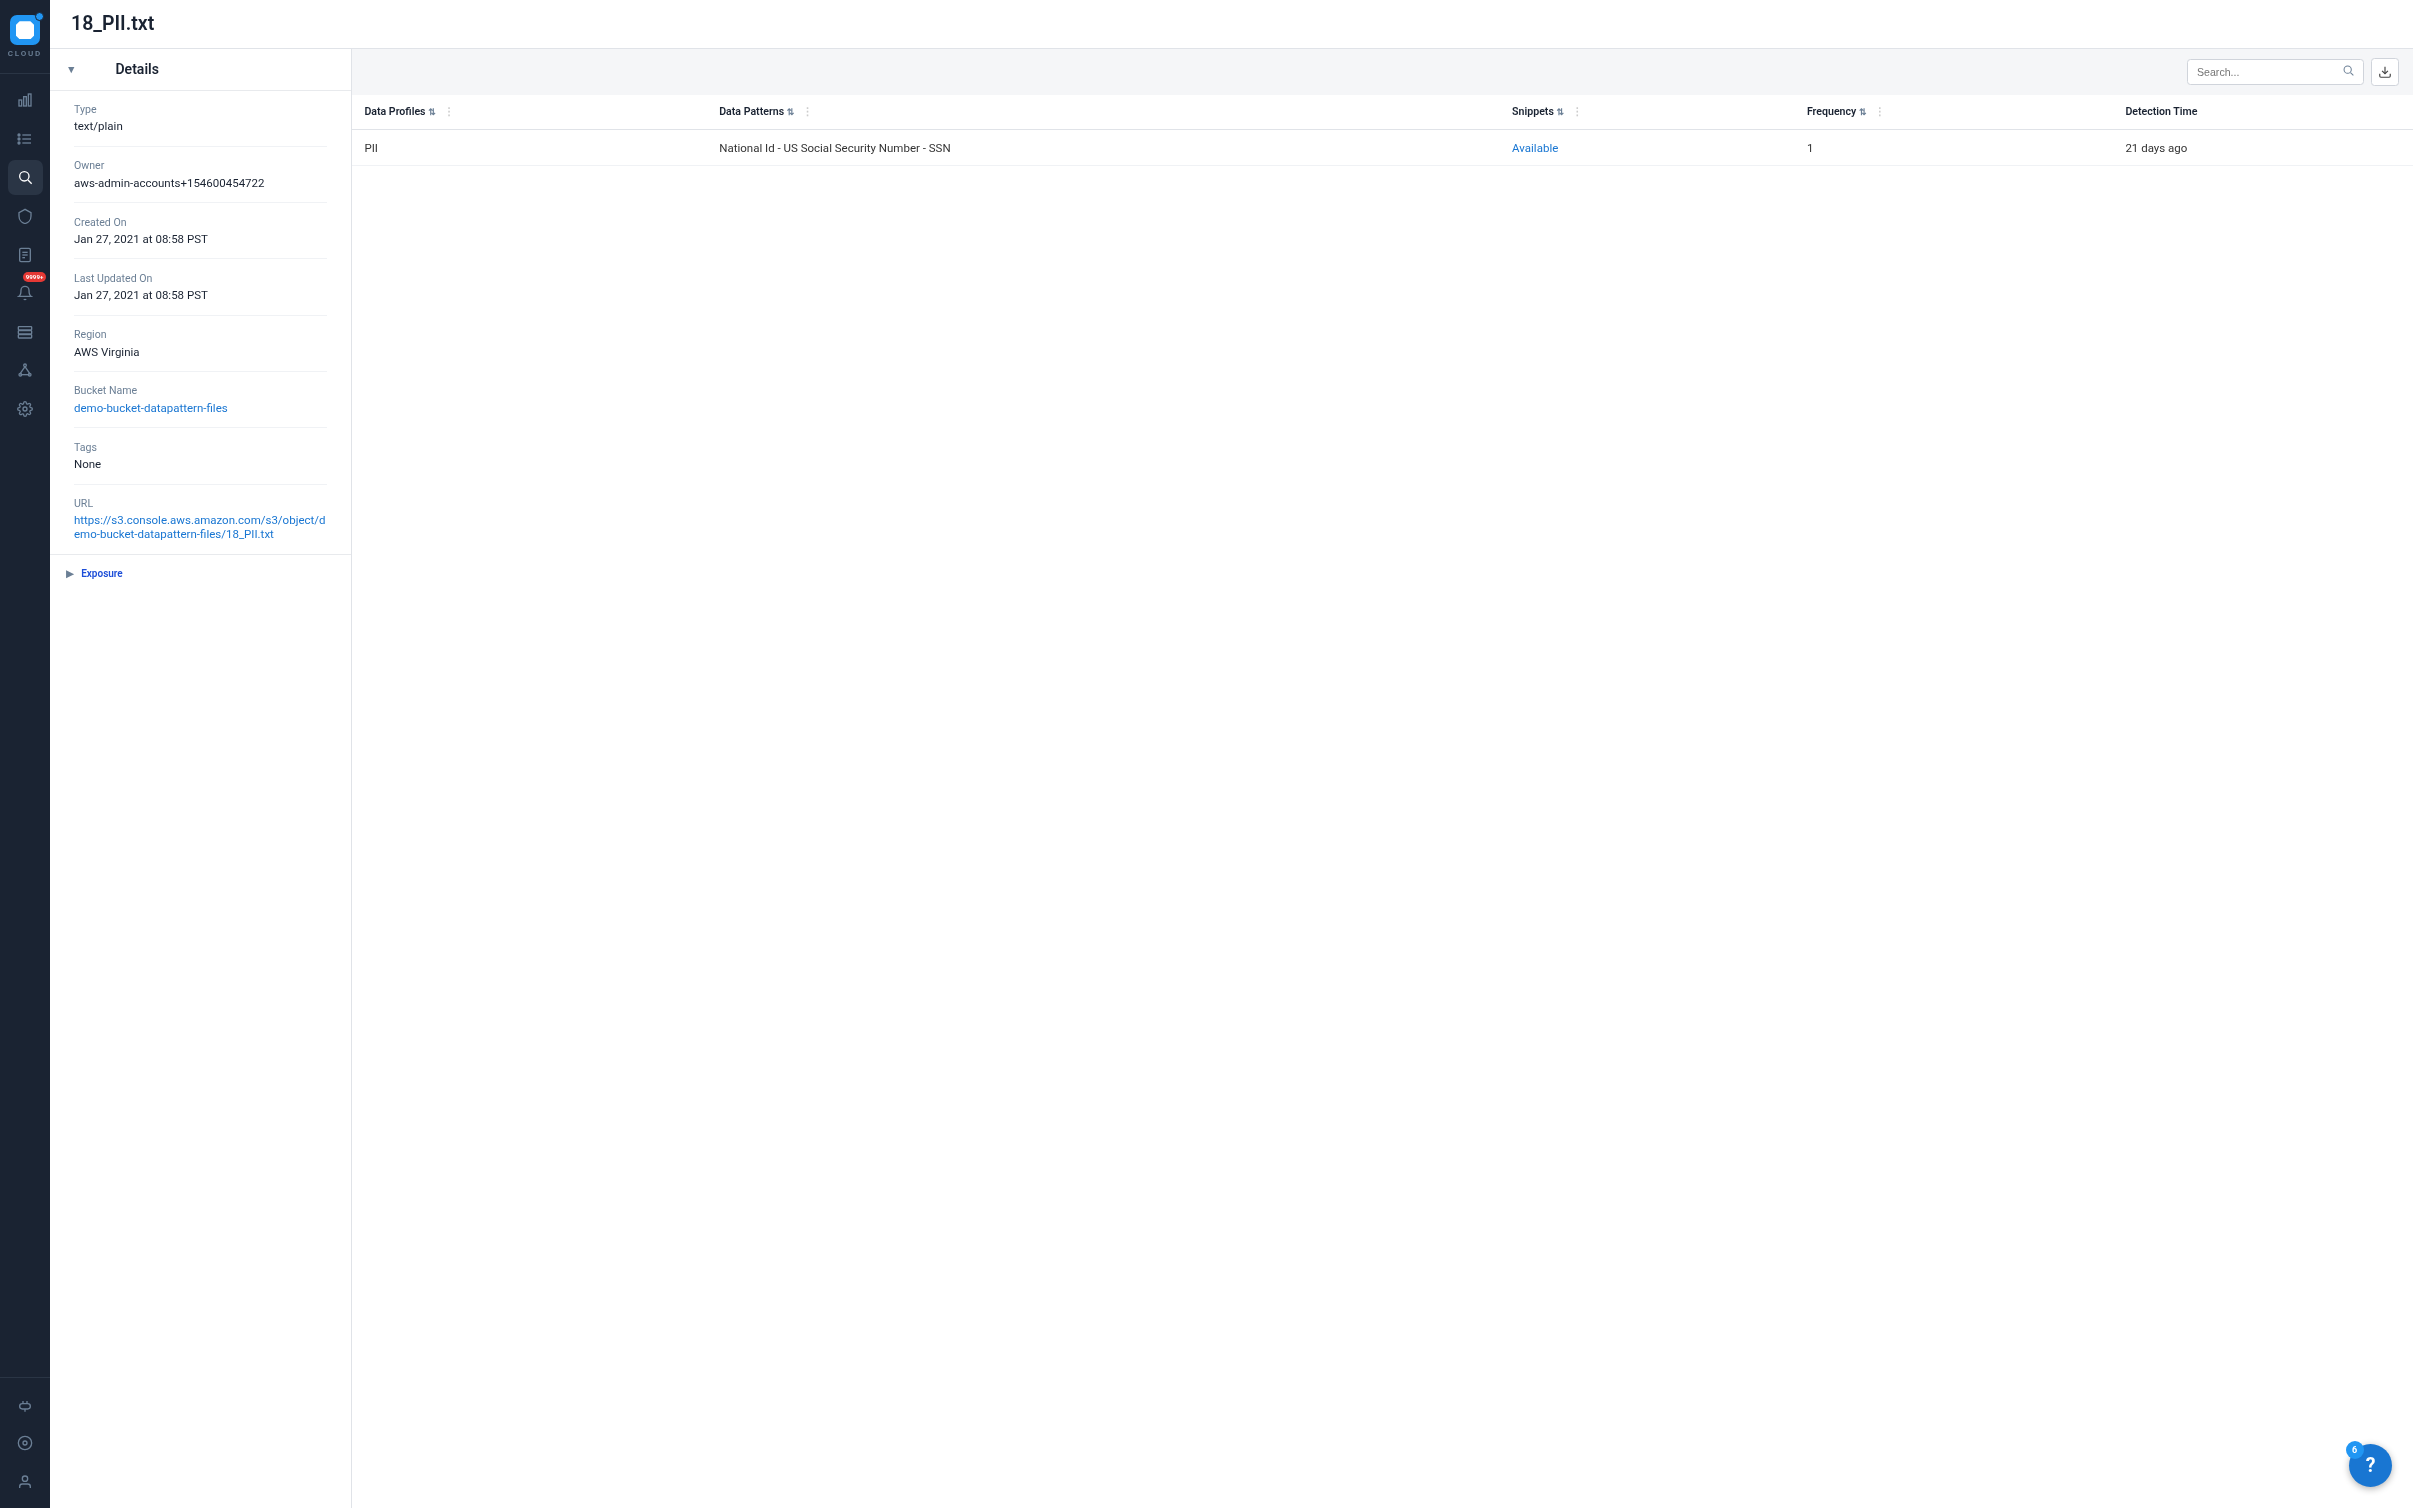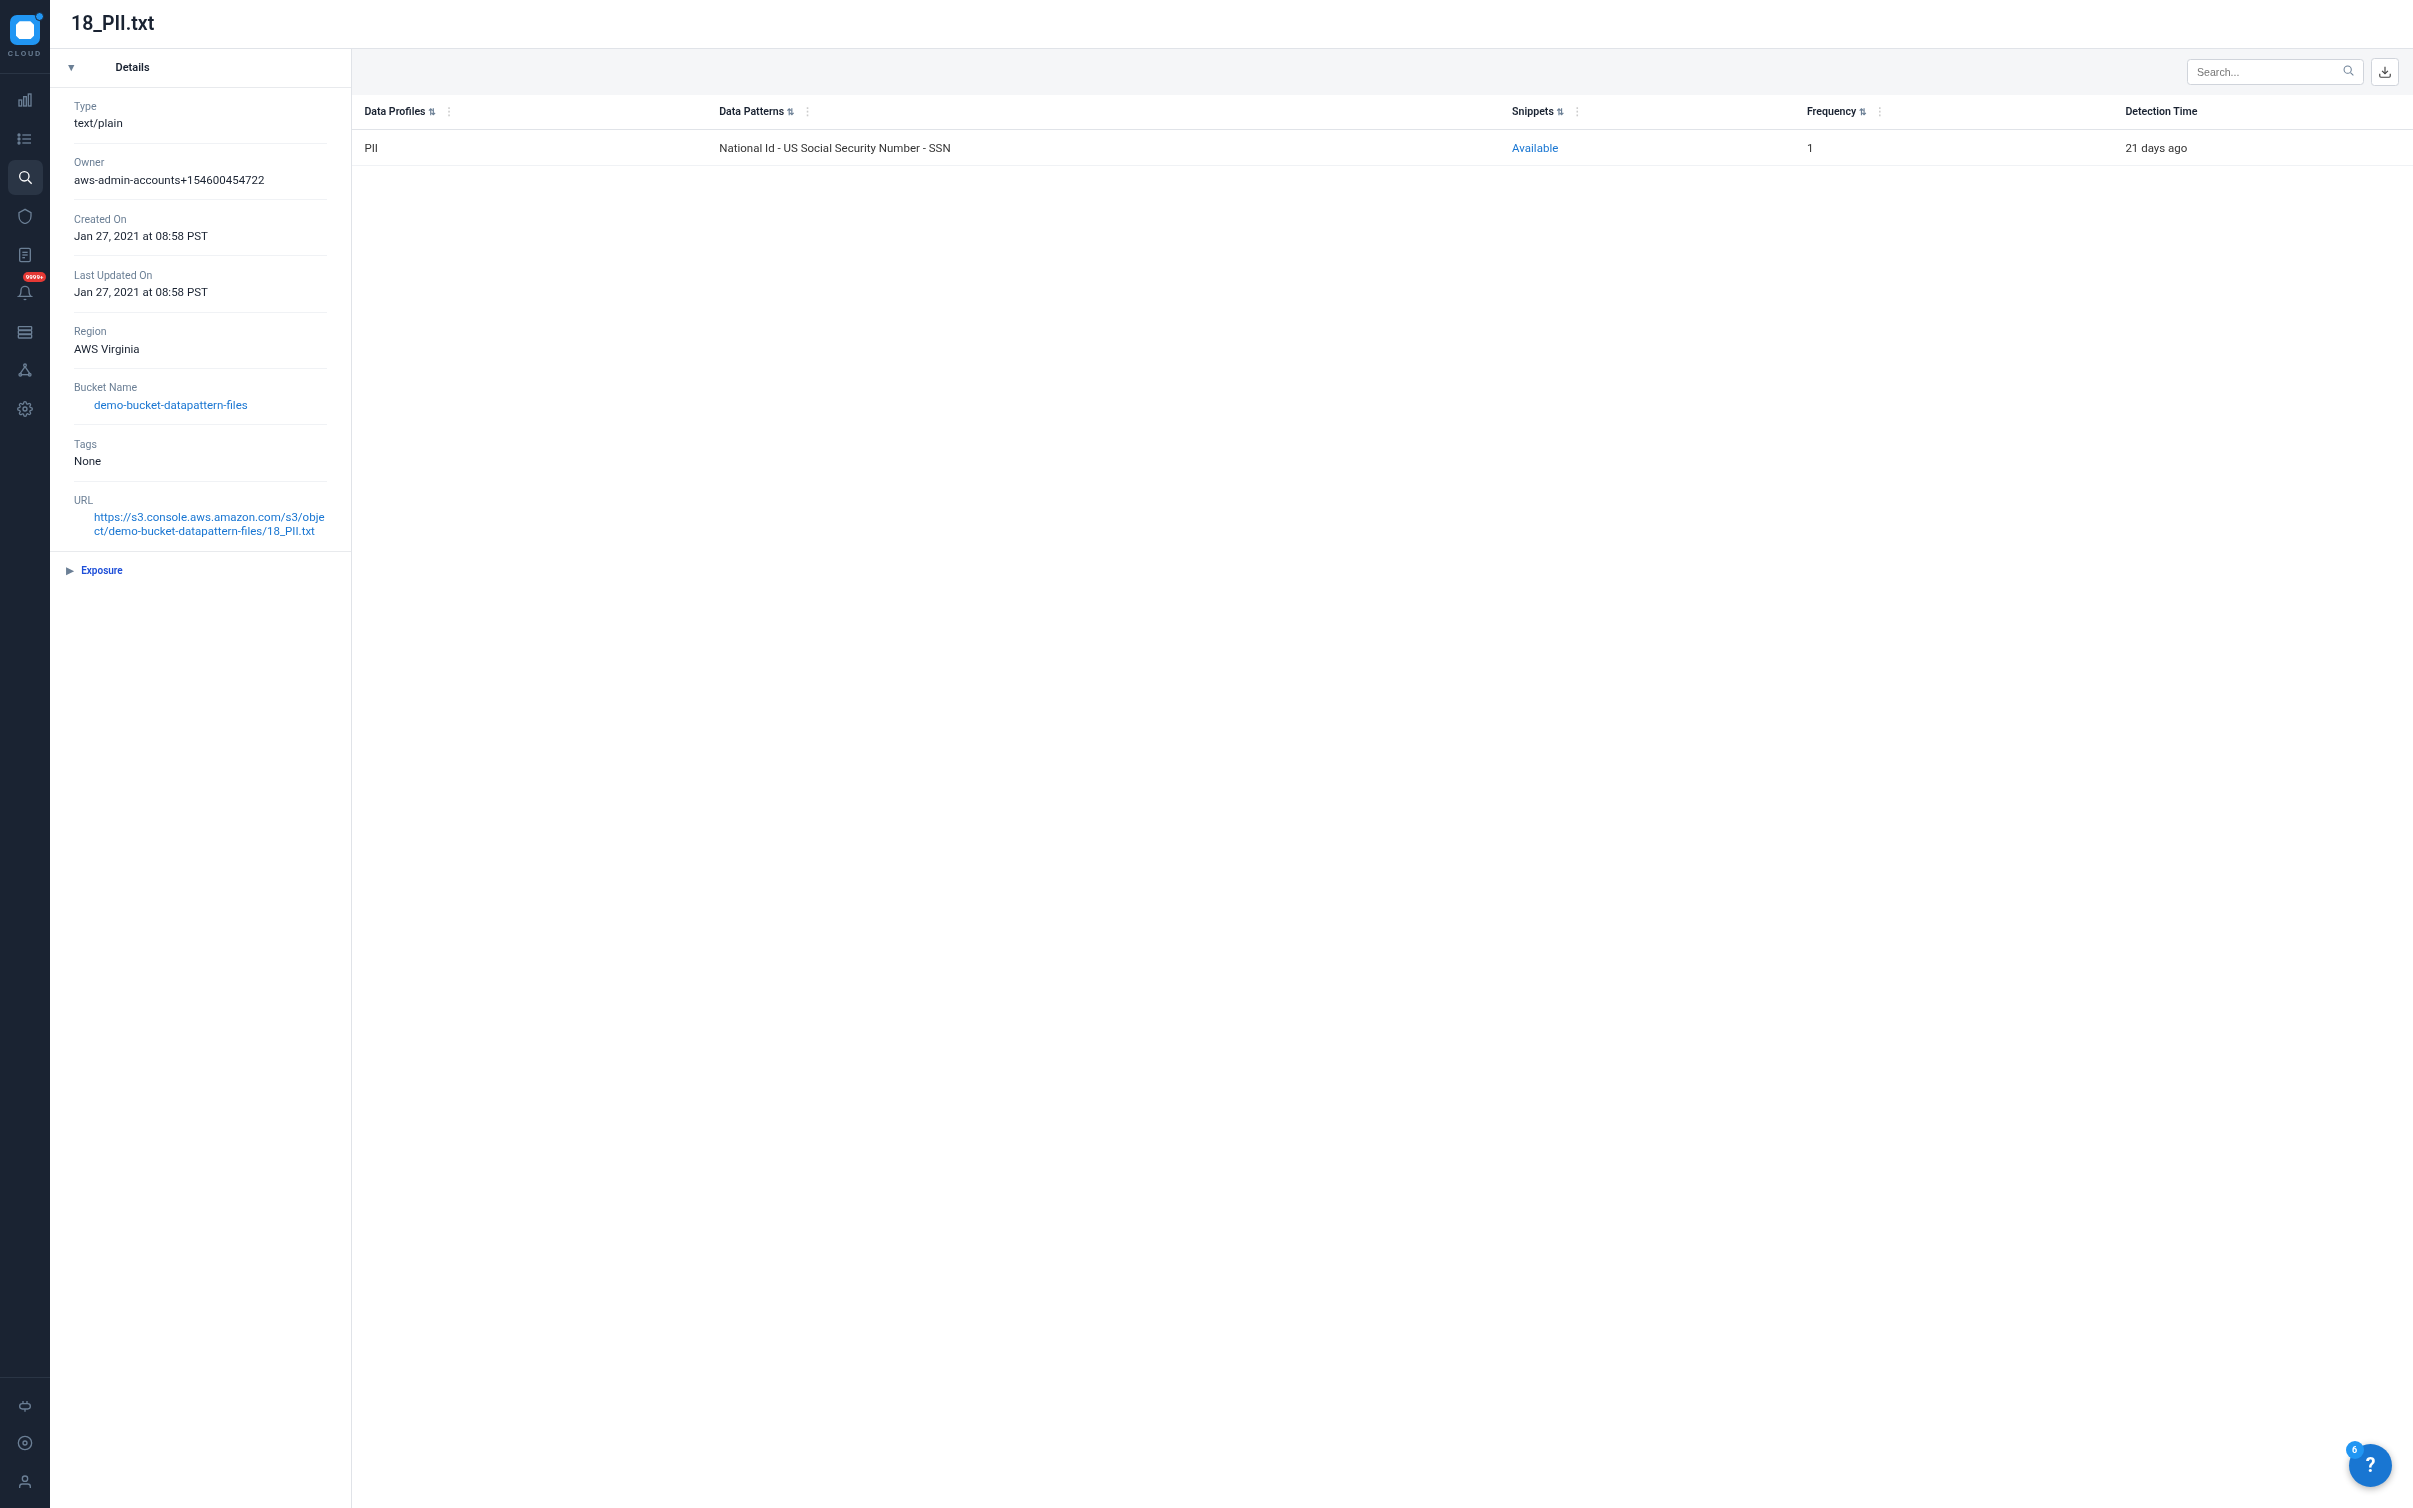--- a/index.html
+++ b/index.html
@@ -152,21 +152,21 @@
       border-bottom: 0.9px solid #e8eaed;
     }
     .details-header-icon {
       color: #6b7f95;
       margin-right: 7px;
       font-size: 10.6px;
     }
     .details-header-label {
       font-weight: 600;
       color: #1a2332;
-      font-size: 11px;
+      font-size: 14px;
       padding-left: 32px;
     }
     .details-fields {
       padding: 0 24px;
     }
     .field-row {
       padding: 12.4px 0;
       border-bottom: 0.9px solid #f0f2f5;
     }
     .field-row:last-child { border-bottom: none; }
@@ -176,21 +176,20 @@
       margin-bottom: 3.5px;
     }
     .field-value {
       color: #1a2332;
       font-size: 11.5px;
     }
     .field-value.link {
       color: #1976d2;
       cursor: pointer;
       text-decoration: none;
-      margin-left: 20px;
     }
 
     
     .exposure-section {
       padding: 12.4px 16px;
       border-top: 0.9px solid #e8eaed;
       display: flex;
       align-items: center;
       cursor: pointer;
     }

